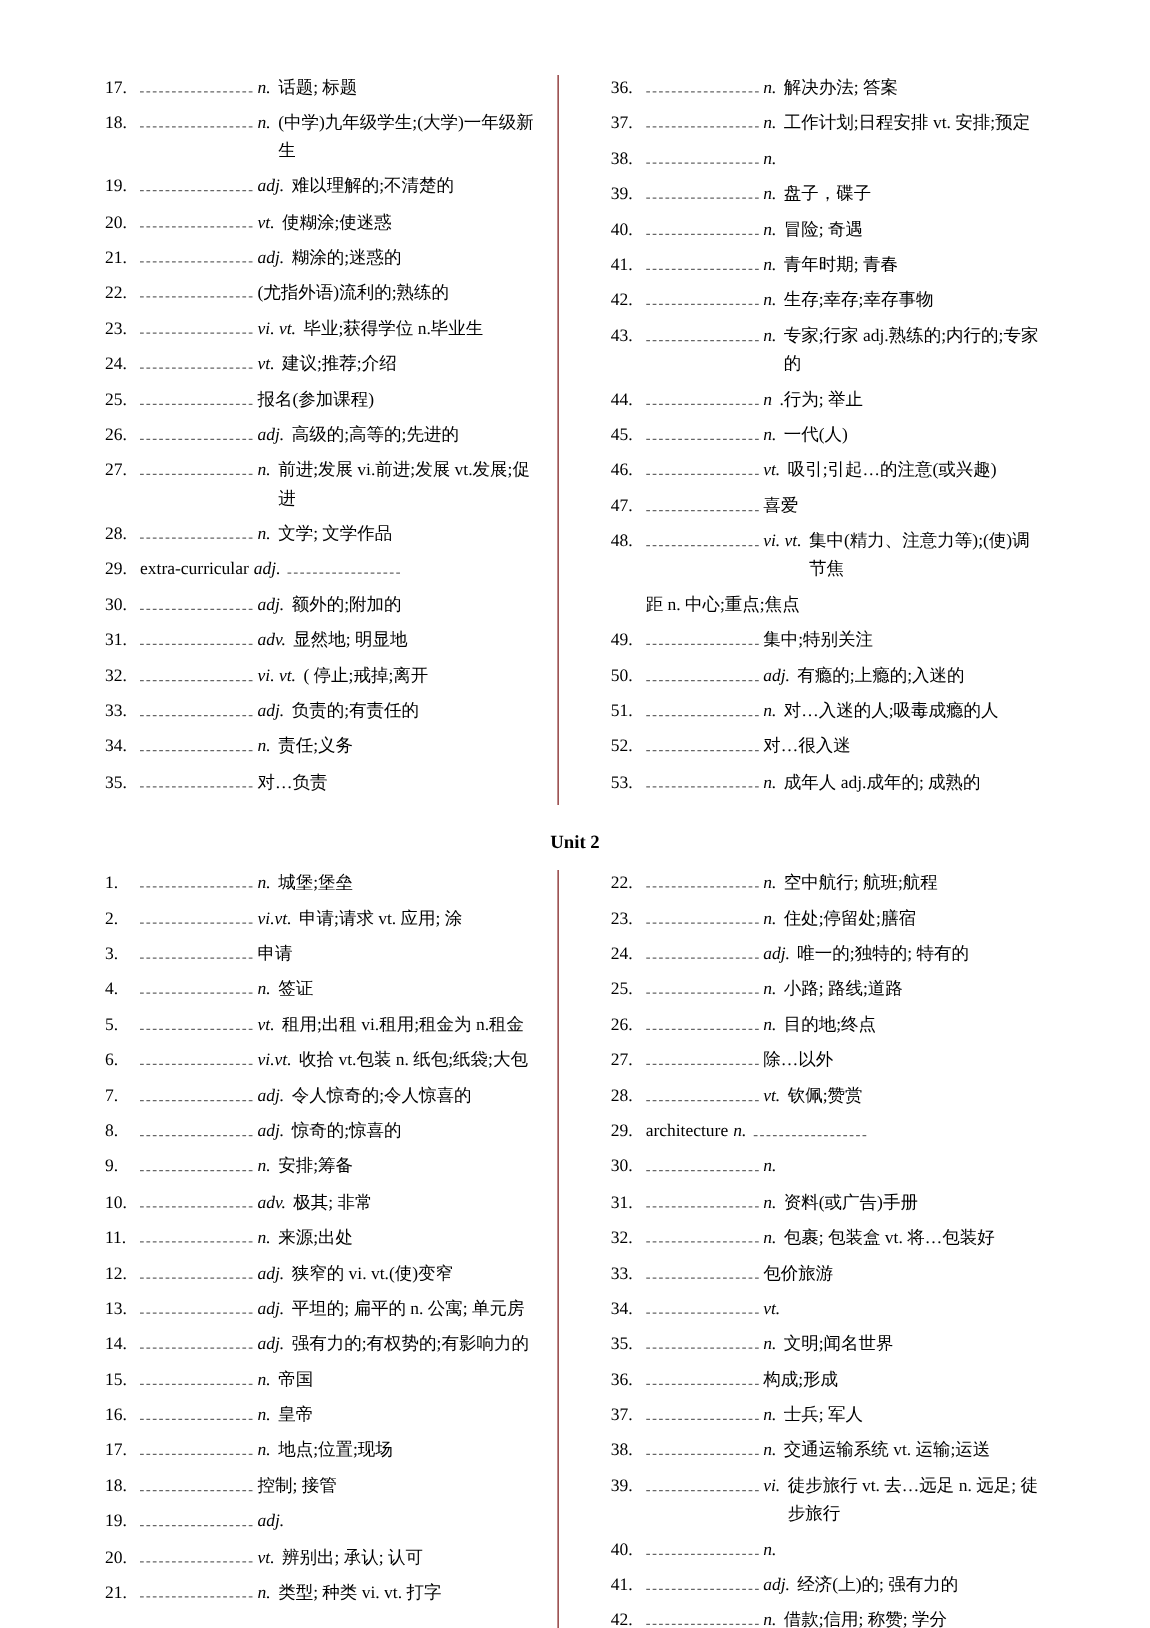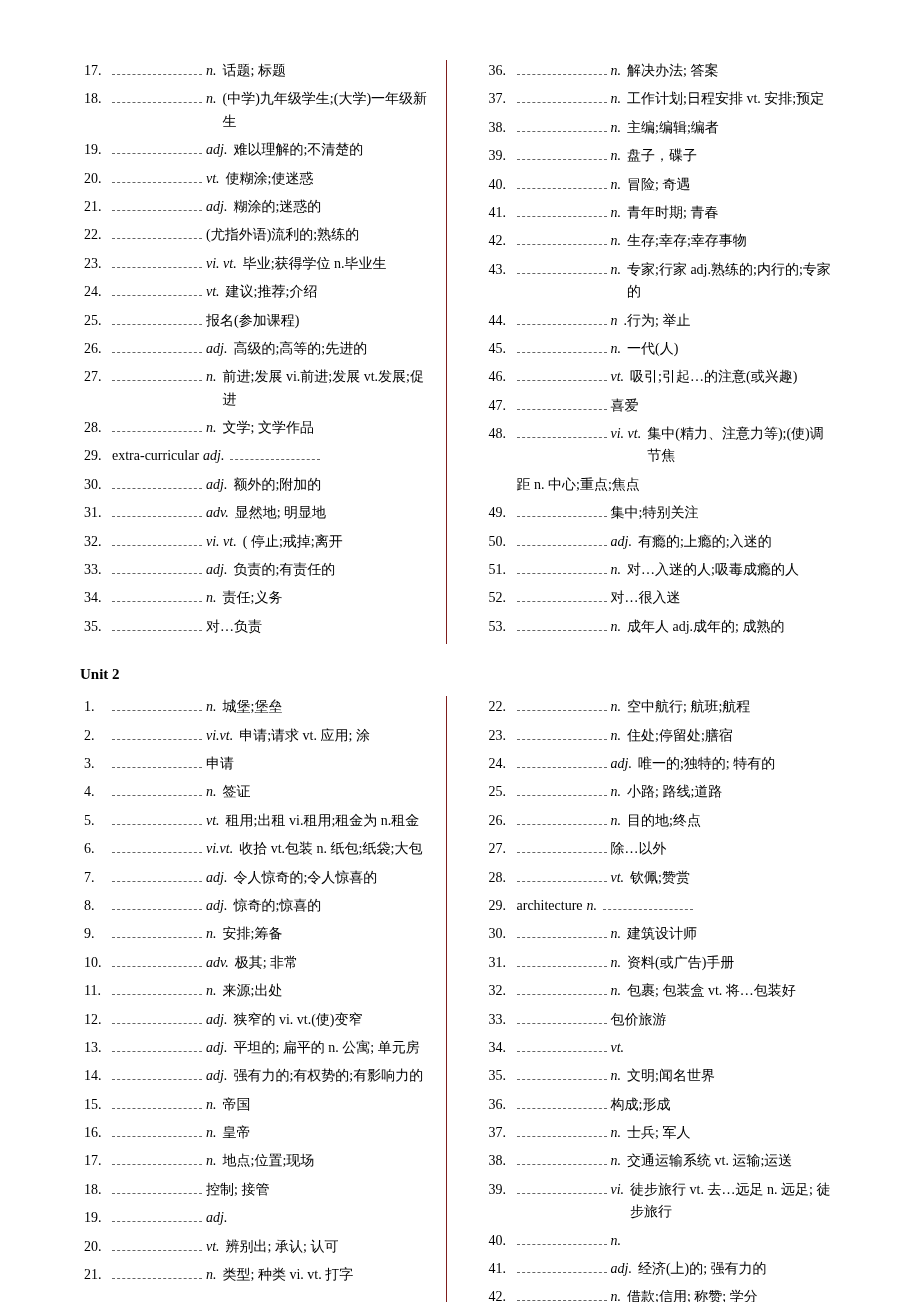--- a/index.html
+++ b/index.html
@@ -51,20 +51,21 @@
     flex: 1;
   }
   .pretext {
     margin-right: 4px;
   }
   .indent {
     padding-left: 28px;
     margin-bottom: 6px;
   }
   .unit-title {
+    text-align: center;
     font-weight: bold;
     font-size: 15px;
     margin: 18px 0 10px 0;
   }
   .page-num {
     text-align: center;
     font-size: 13px;
     margin-top: 8px;
   }
 </style>
@@ -195,21 +196,20 @@
       <div class="row">
         <span class="num">37.</span>
         <span class="blank"></span>
         <span class="pos">n.</span>
         <span class="def">工作计划;日程安排 vt. 安排;预定</span>
       </div>
       <div class="row">
         <span class="num">38.</span>
         <span class="blank"></span>
         <span class="pos">n.</span>
-        <span class="def">主编;编辑;编者</span>
       </div>
       <div class="row">
         <span class="num">39.</span>
         <span class="blank"></span>
         <span class="pos">n.</span>
         <span class="def">盘子，碟子</span>
       </div>
       <div class="row">
         <span class="num">40.</span>
         <span class="blank"></span>
@@ -468,21 +468,20 @@
       <div class="row">
         <span class="num">29.</span>
         <span class="pretext">architecture</span>
         <span class="pos">n.</span>
         <span class="blank"></span>
       </div>
       <div class="row">
         <span class="num">30.</span>
         <span class="blank"></span>
         <span class="pos">n.</span>
-        <span class="def">建筑设计师</span>
       </div>
       <div class="row">
         <span class="num">31.</span>
         <span class="blank"></span>
         <span class="pos">n.</span>
         <span class="def">资料(或广告)手册</span>
       </div>
       <div class="row">
         <span class="num">32.</span>
         <span class="blank"></span>

